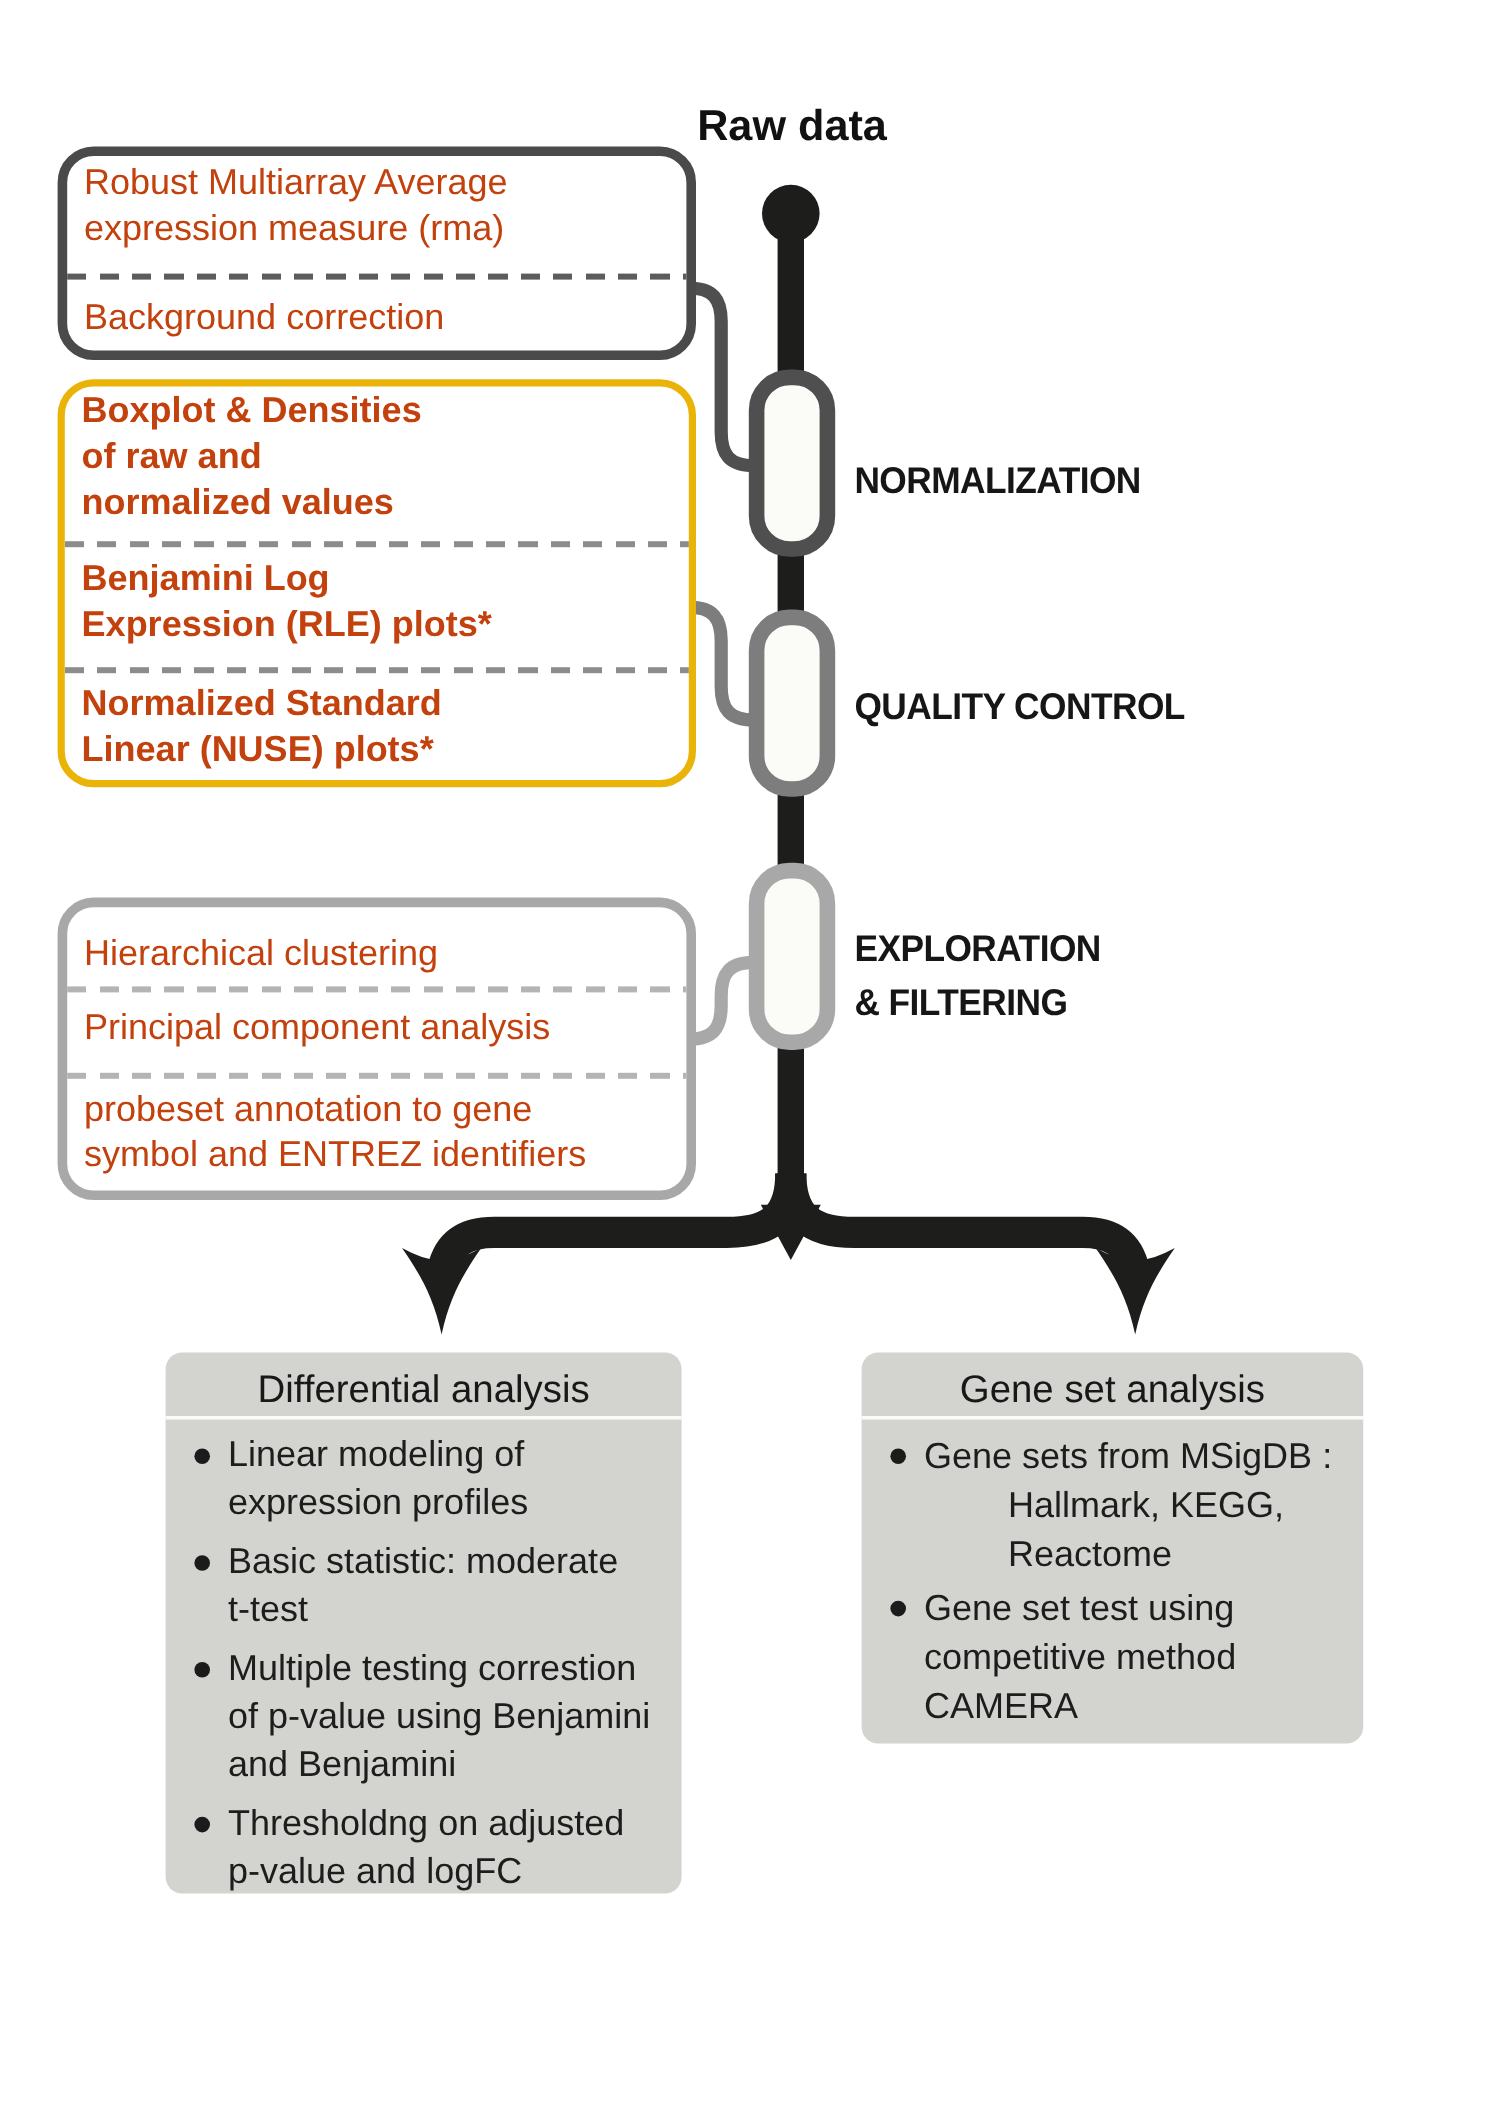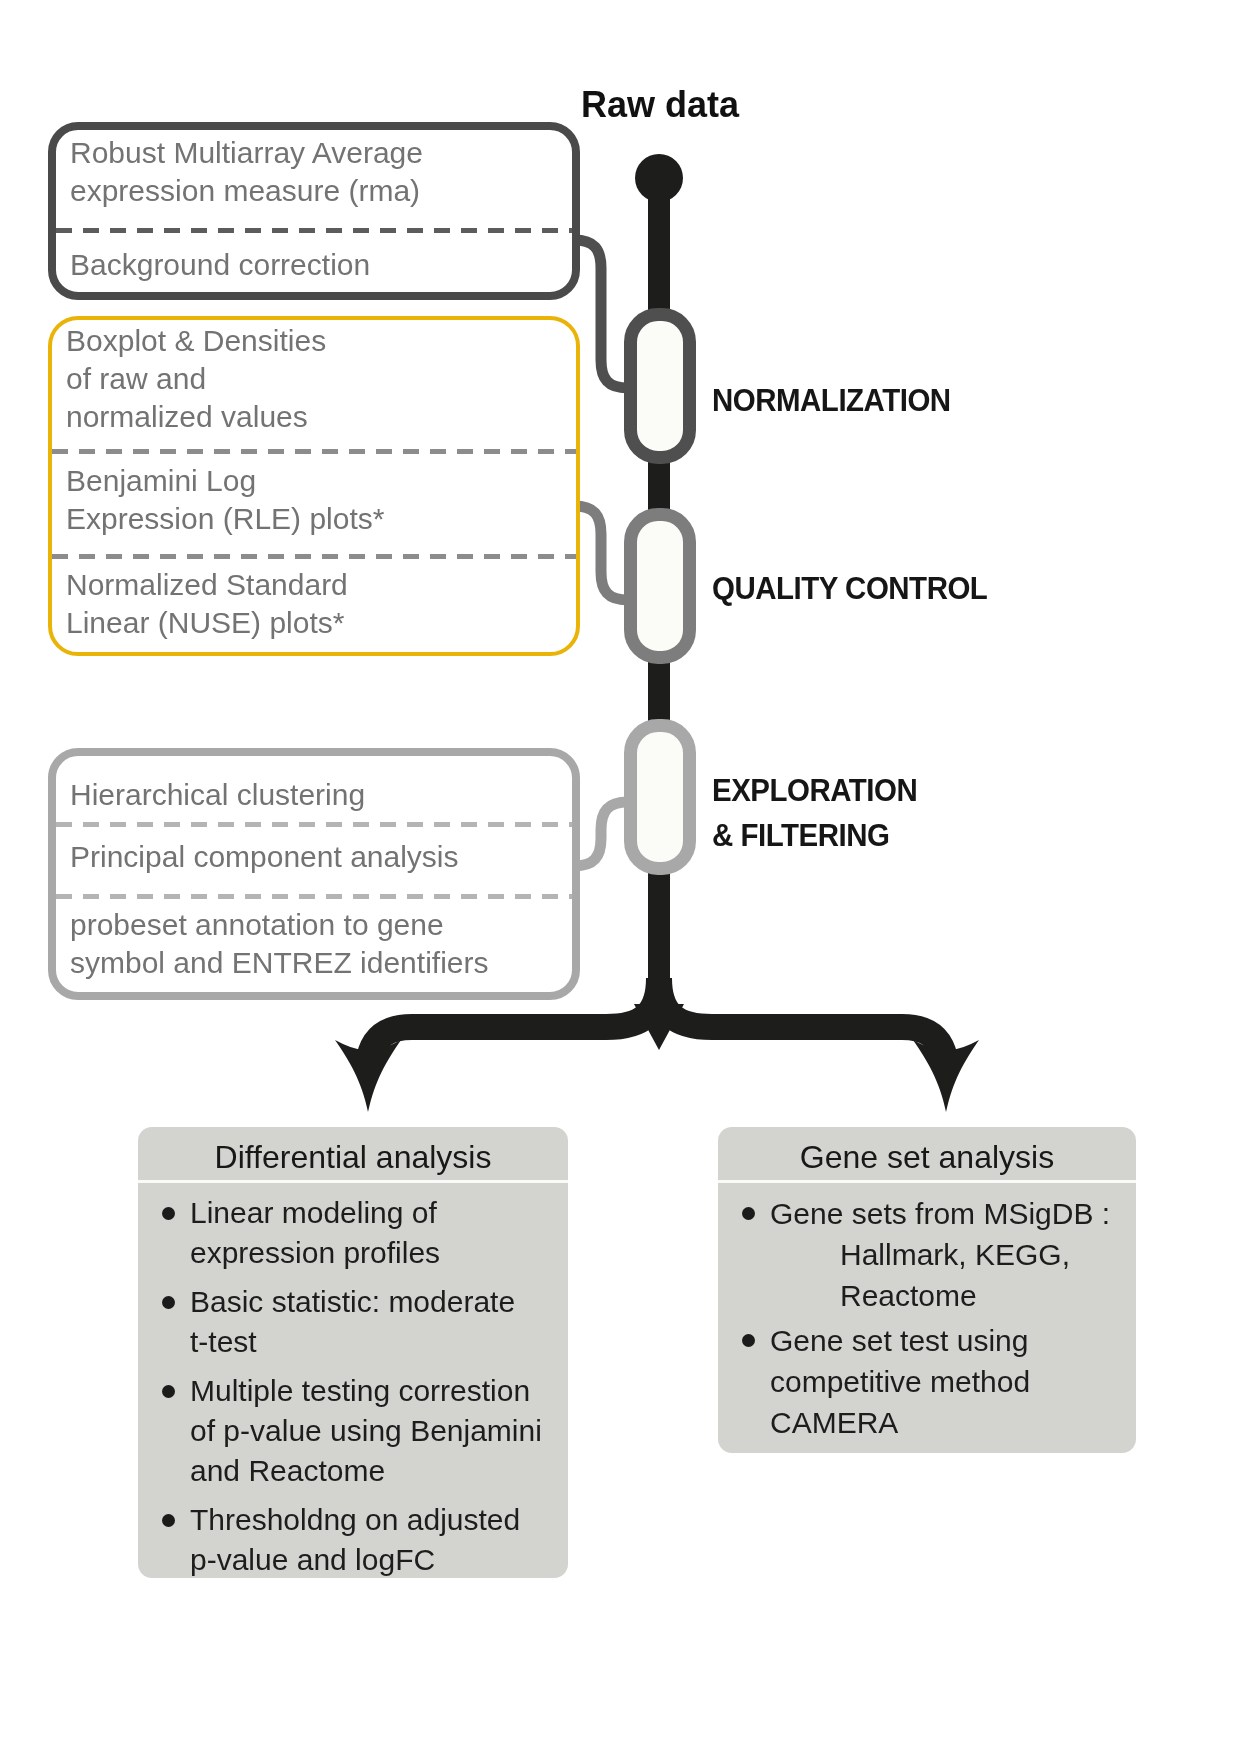--- a/index.html
+++ b/index.html
@@ -9,25 +9,25 @@
   }
   .art{position:absolute;left:0;top:0;width:1240px;height:1753px;z-index:1;}
 
   
   .stagebox{
     position:absolute;left:48px;width:532px;box-sizing:border-box;
     background:#ffffff;border-radius:30px;z-index:2;
   }
   .stagebox .inner{position:absolute;inset:0;}
   .sb1{top:122px;height:178px;border:8px solid #4a4a4a;}
-  .sb2{top:316px;height:340px;border:4px solid #eab308;}
+  .sb2{top:316px;height:340px;border:6px solid #eab308;font-weight:bold;}
   .sb3{top:748px;height:252px;border:8px solid #a8a8a8;}
   .bl{
     position:absolute;left:14px;right:6px;height:34px;
-    font-size:30px;line-height:34px;color:#737373;white-space:nowrap;
+    font-size:30px;line-height:34px;color:#c2410c;white-space:nowrap;
   }
   .divider{
     position:absolute;left:0;right:0;height:5px;
   }
   .dv1{background:repeating-linear-gradient(90deg,#5c5c5c 0 16px,transparent 16px 27px);}
   .dv2{background:repeating-linear-gradient(90deg,#8c8c8c 0 16px,transparent 16px 27px);}
   .dv3{background:repeating-linear-gradient(90deg,#b4b4b4 0 16px,transparent 16px 27px);}
 
   
   .pill{
@@ -164,21 +164,21 @@
         <div class="bt">
           <div>Basic statistic: moderate</div>
           <div>t-test</div>
         </div>
       </div>
       <div class="bullet-item">
         <span class="dot"></span>
         <div class="bt">
           <div>Multiple testing correstion</div>
           <div>of p-value using Benjamini</div>
-          <div>and Reactome</div>
+          <div>and Benjamini</div>
         </div>
       </div>
       <div class="bullet-item">
         <span class="dot"></span>
         <div class="bt">
           <div>Thresholdng on adjusted</div>
           <div>p-value and logFC</div>
         </div>
       </div>
     </div>

